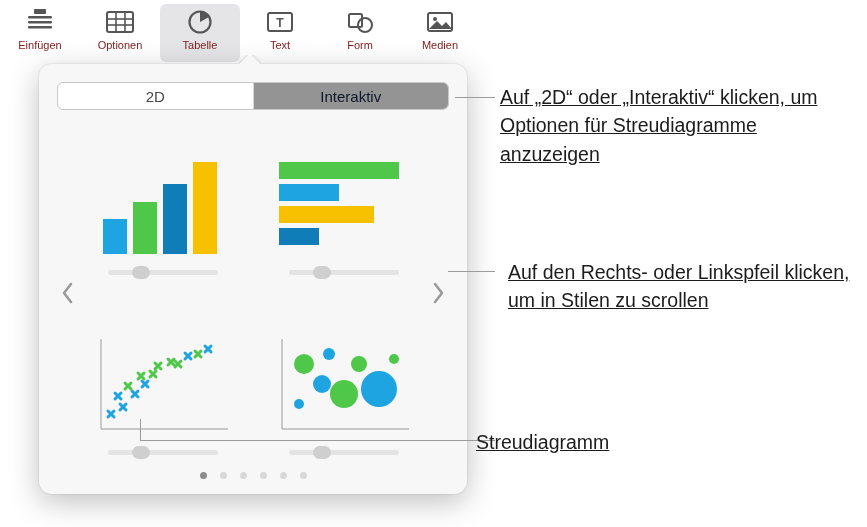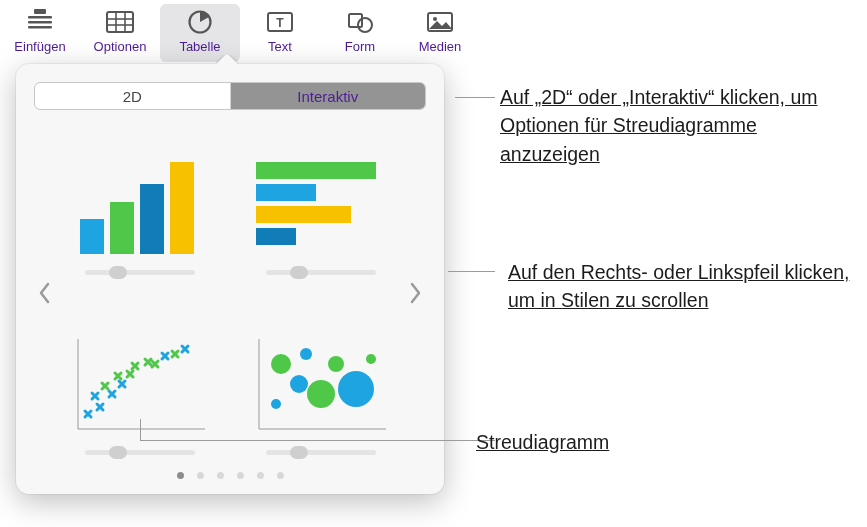--- a/index.html
+++ b/index.html
@@ -31,29 +31,29 @@
       background: #e5e5e7;
     }
     .toolbar-icon {
       width: 34px;
       height: 30px;
       display: flex;
       align-items: center;
       justify-content: center;
     }
     .toolbar-label {
-      font-size: 13px;
-      color: #4c1d95;
+      font-size: 11px;
+      color: #7f1d1d;
       margin-top: 2px;
       font-weight: 400;
     }
     .popover {
       position: absolute;
       top: 64px;
-      left: 16px;
+      left: 39px;
       width: 428px;
       height: 430px;
       background: #f7f7f7;
       border-radius: 13px;
       box-shadow: 0 8px 30px rgba(0,0,0,0.25), 0 0 0 1px rgba(0,0,0,0.05);
       padding: 18px 18px 14px 18px;
     }
     .popover-arrow {
       position: absolute;
       top: -9px;
@@ -89,21 +89,21 @@
       justify-content: center;
       font-size: 15px;
       color: #474747;
       border-right: 1px solid #d4d4d4;
       cursor: pointer;
       font-weight: 500;
     }
     .seg-item:last-child { border-right: none; }
     .seg-item.selected {
       background: #949494;
-      color: #4c1d95;
+      color: #0f172a;
     }
     .grid-area {
       position: relative;
       margin-top: 18px;
       height: 330px;
       display: flex;
       align-items: center;
     }
     .arrow {
       width: 20px;

